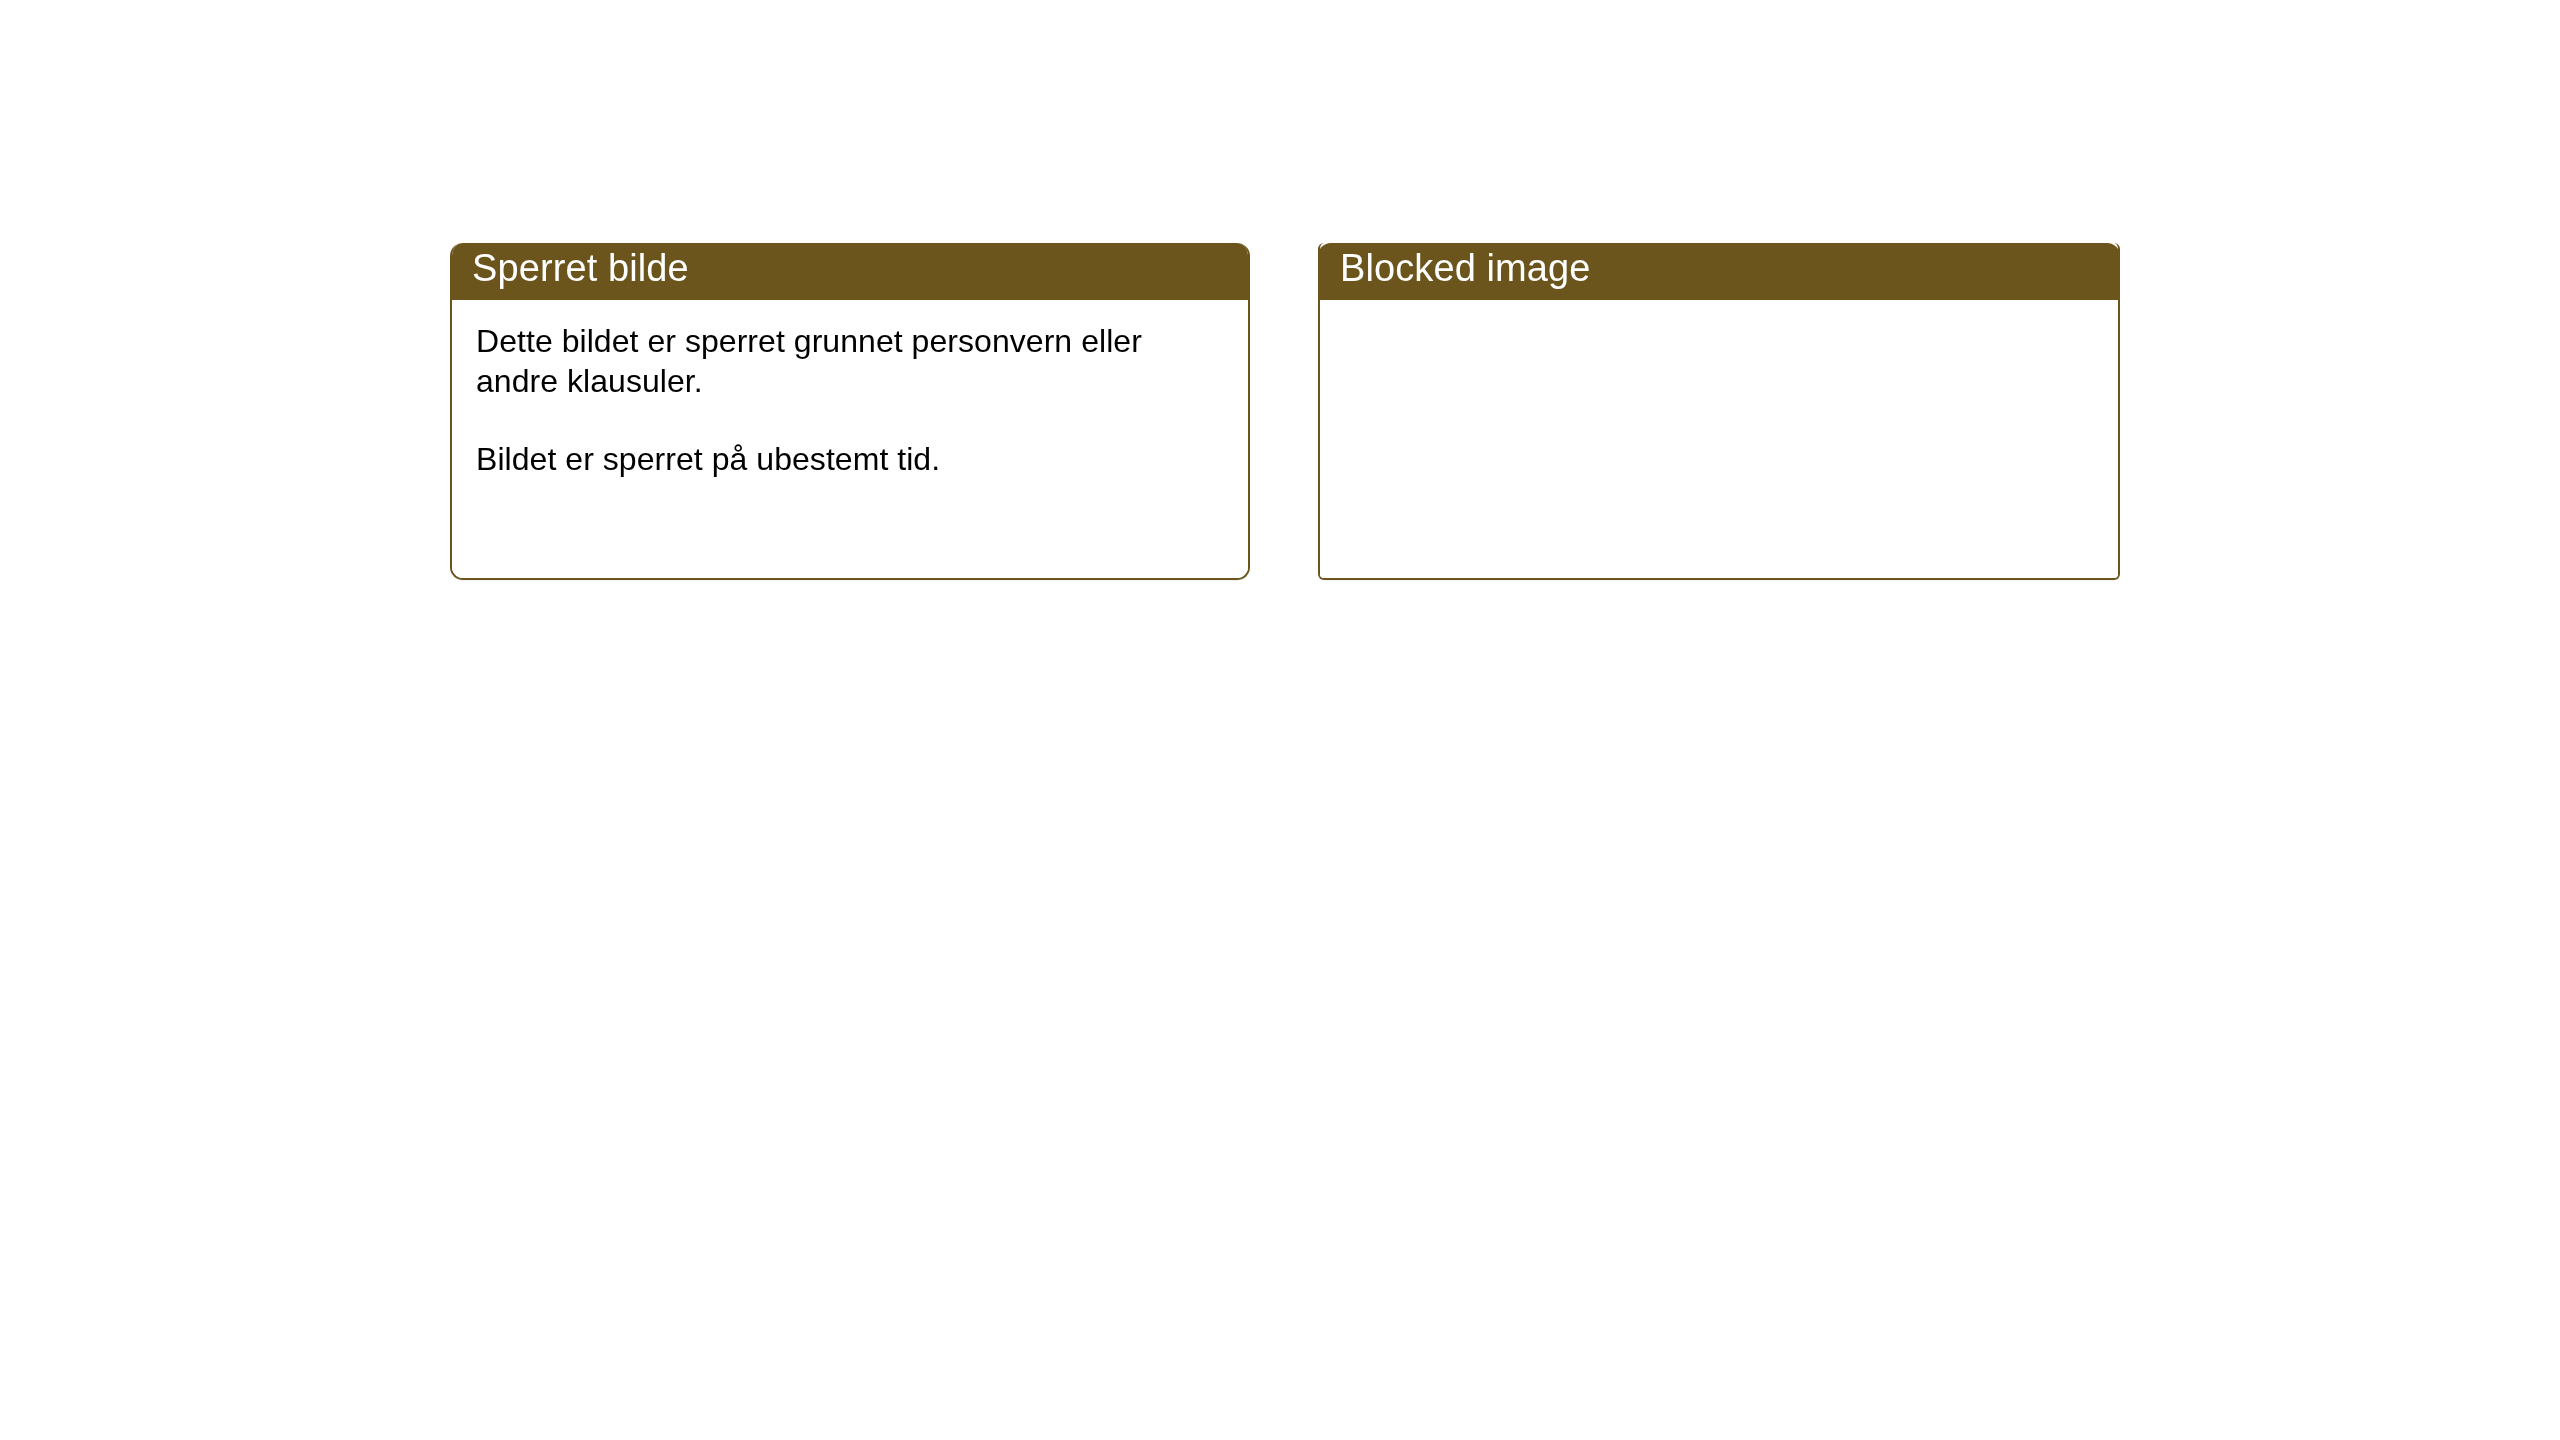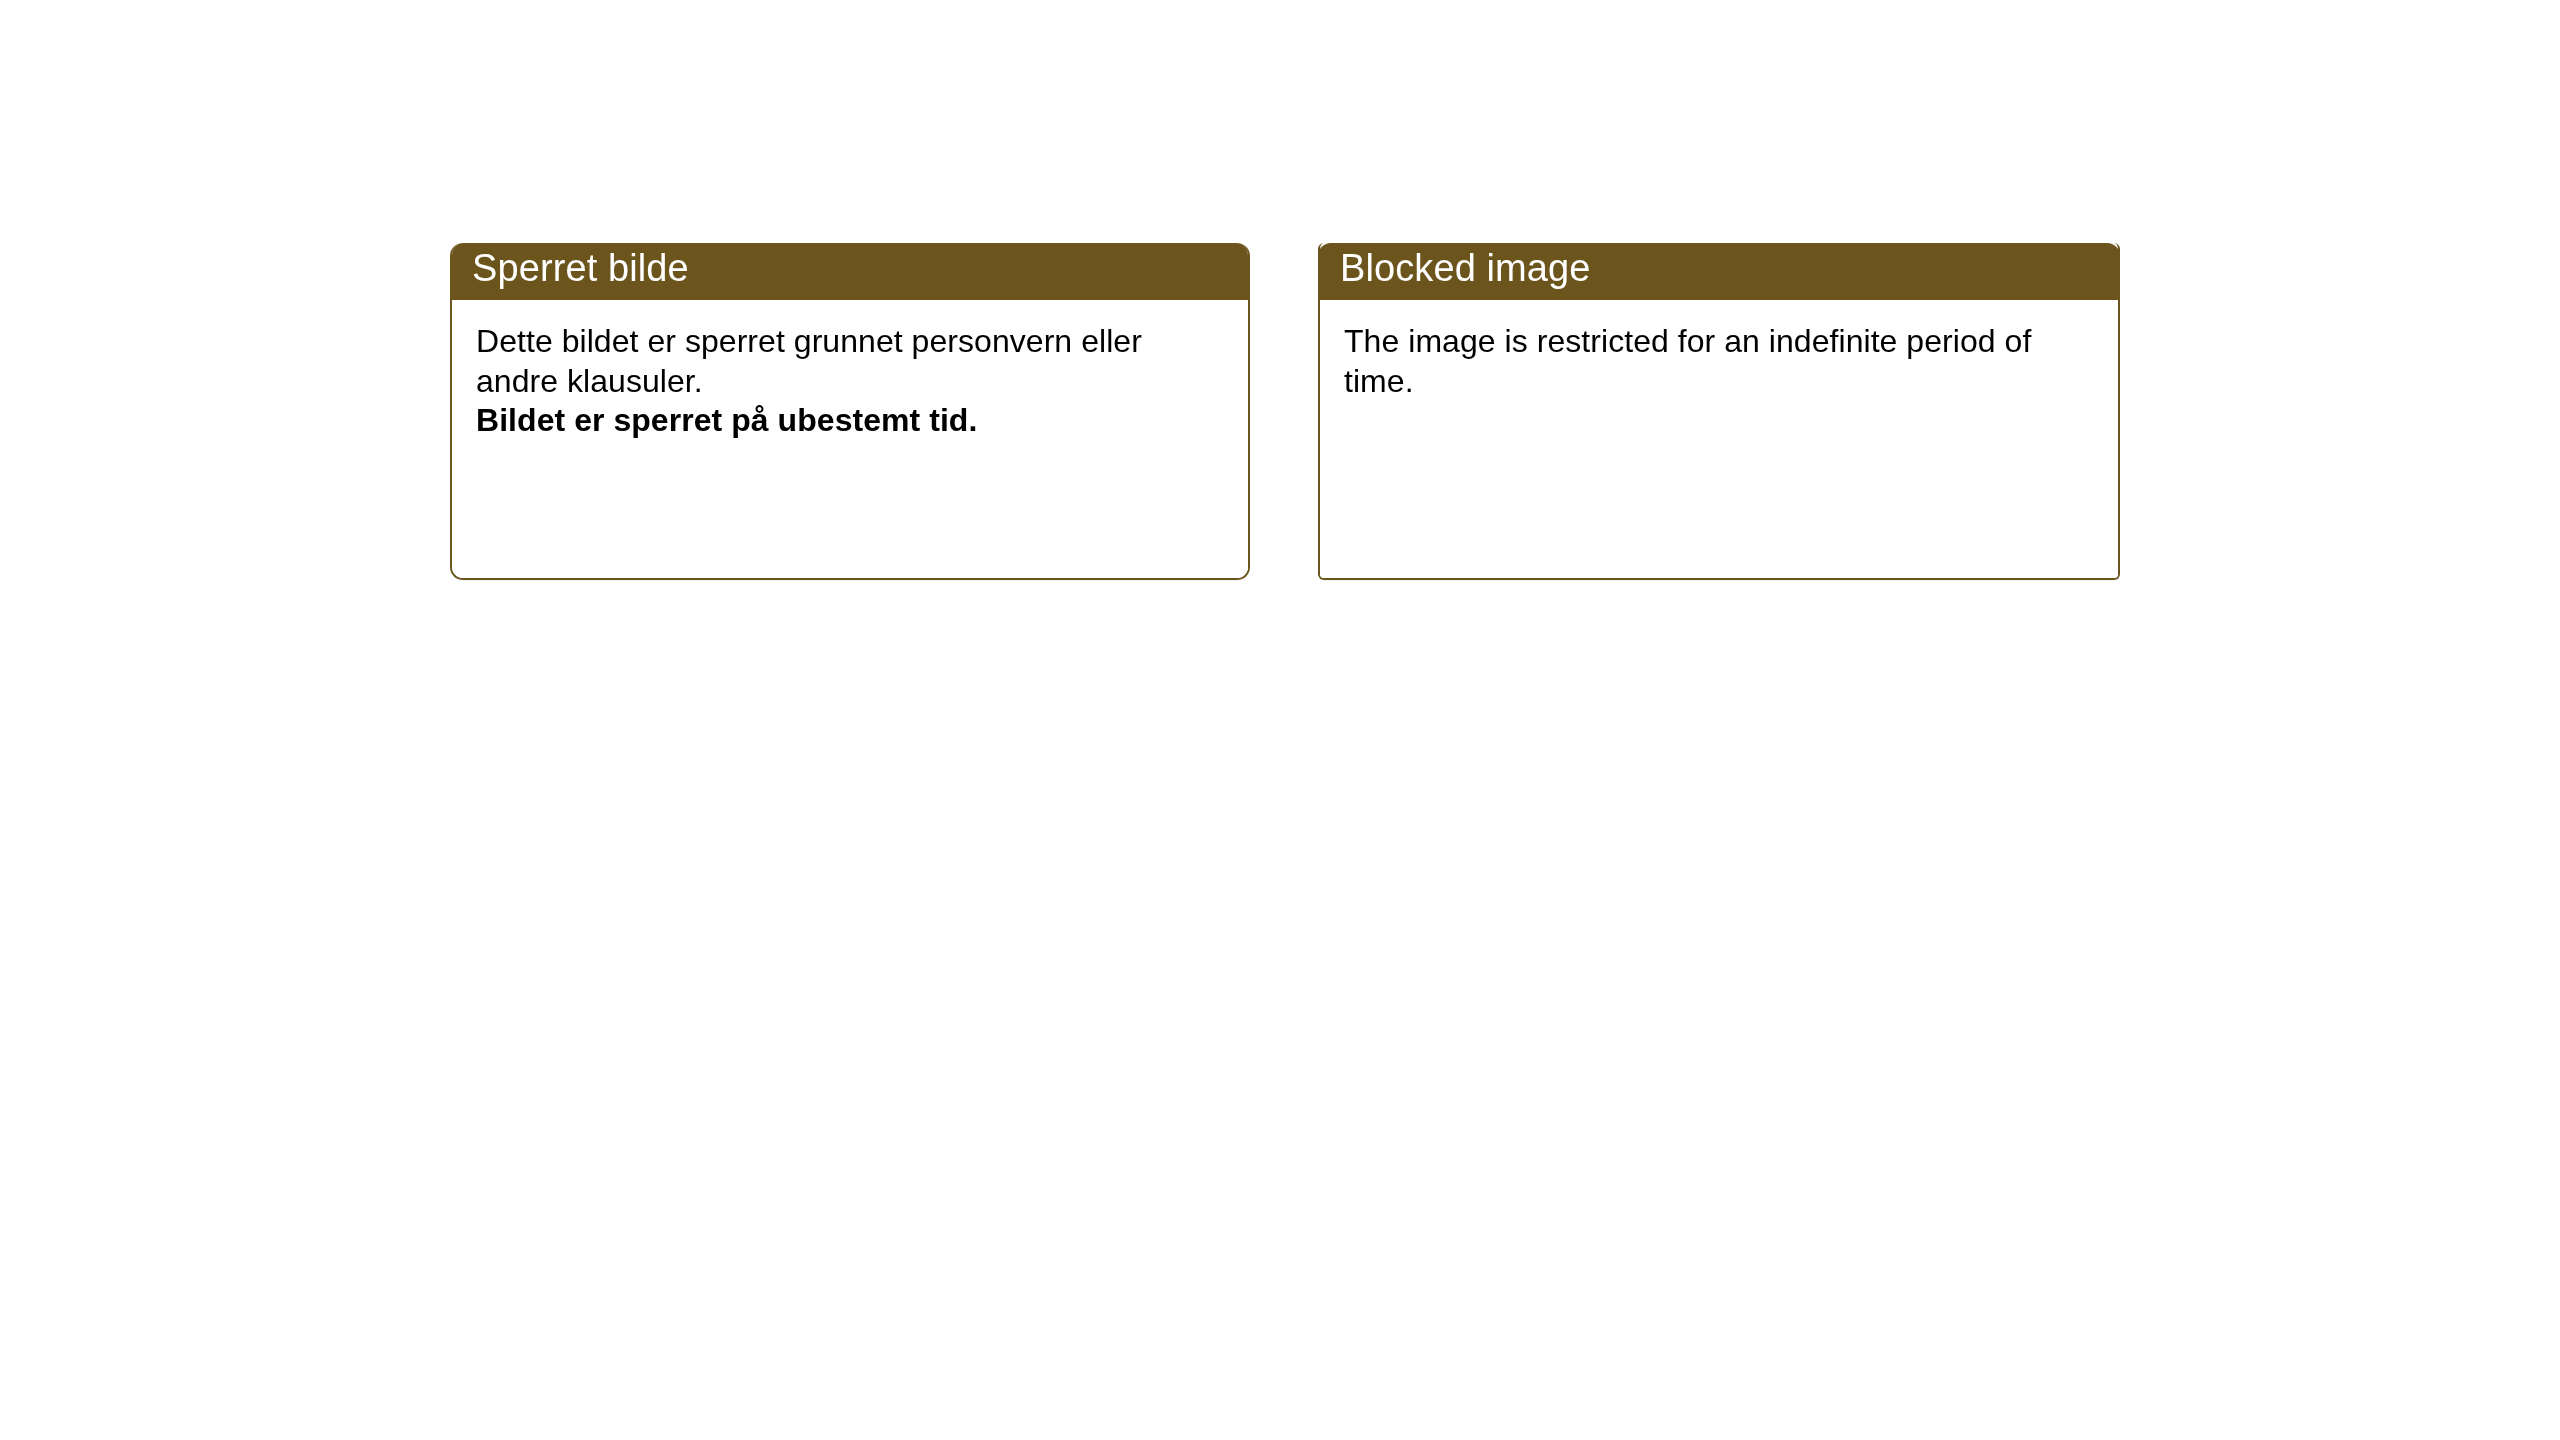--- a/index.html
+++ b/index.html
@@ -78,21 +78,21 @@
   .card-paragraph {
     margin: 0;
     color: #000000;
     font-size: 32px;
     font-weight: 400;
     line-height: 1.235;
     letter-spacing: 0.05px;
   }
 
   .card-paragraph + .card-paragraph {
-    font-weight: bold;
+    margin-top: 39px;
   }
 </style>
 </head>
 <body>
 
 <div id="canvas">
 
   <div class="notice-panels">
 
     <section class="notice-card is-norwegian">
@@ -103,19 +103,18 @@
         <p class="card-paragraph">Dette bildet er sperret grunnet personvern eller andre klausuler.</p>
         <p class="card-paragraph">Bildet er sperret på ubestemt tid.</p>
       </div>
     </section>
 
     <section class="notice-card is-english">
       <div class="card-header">
         <h2 class="card-title">Blocked image</h2>
       </div>
       <div class="card-body">
-        <p class="card-paragraph">The image is restricted for an indefinite period of time.</p>
       </div>
     </section>
 
   </div>
 
 </div>
 
 </body></html>

